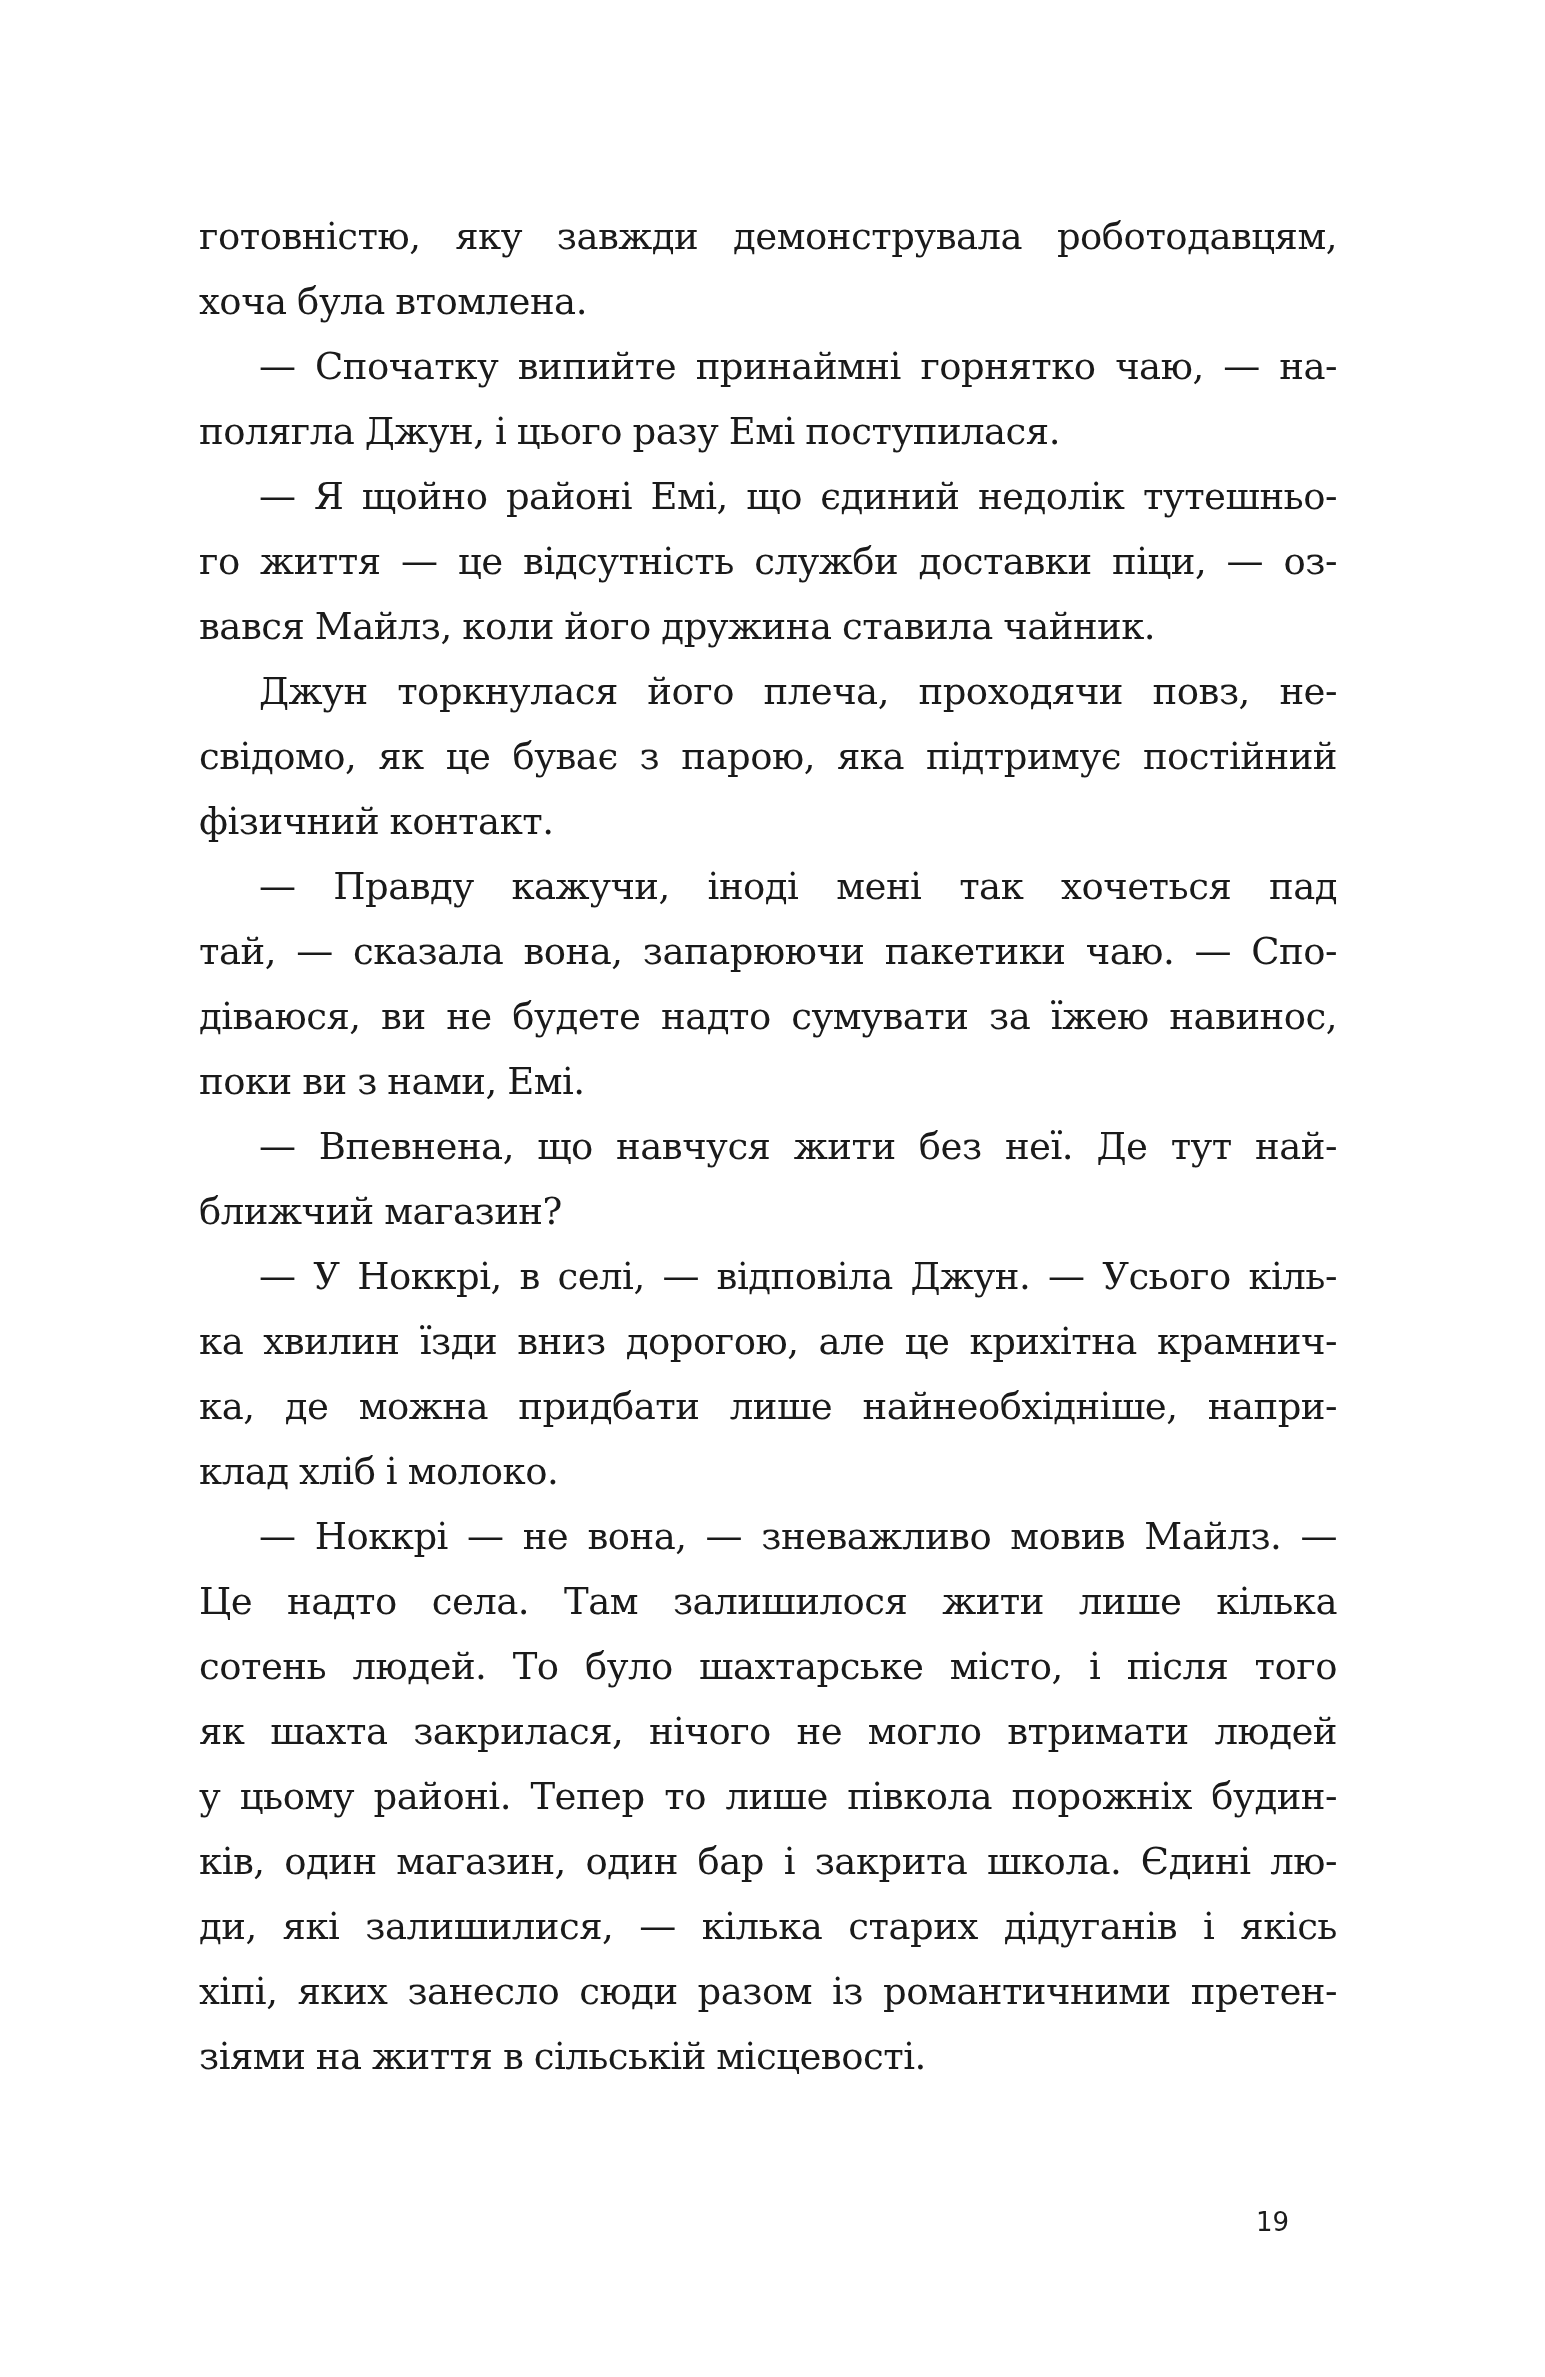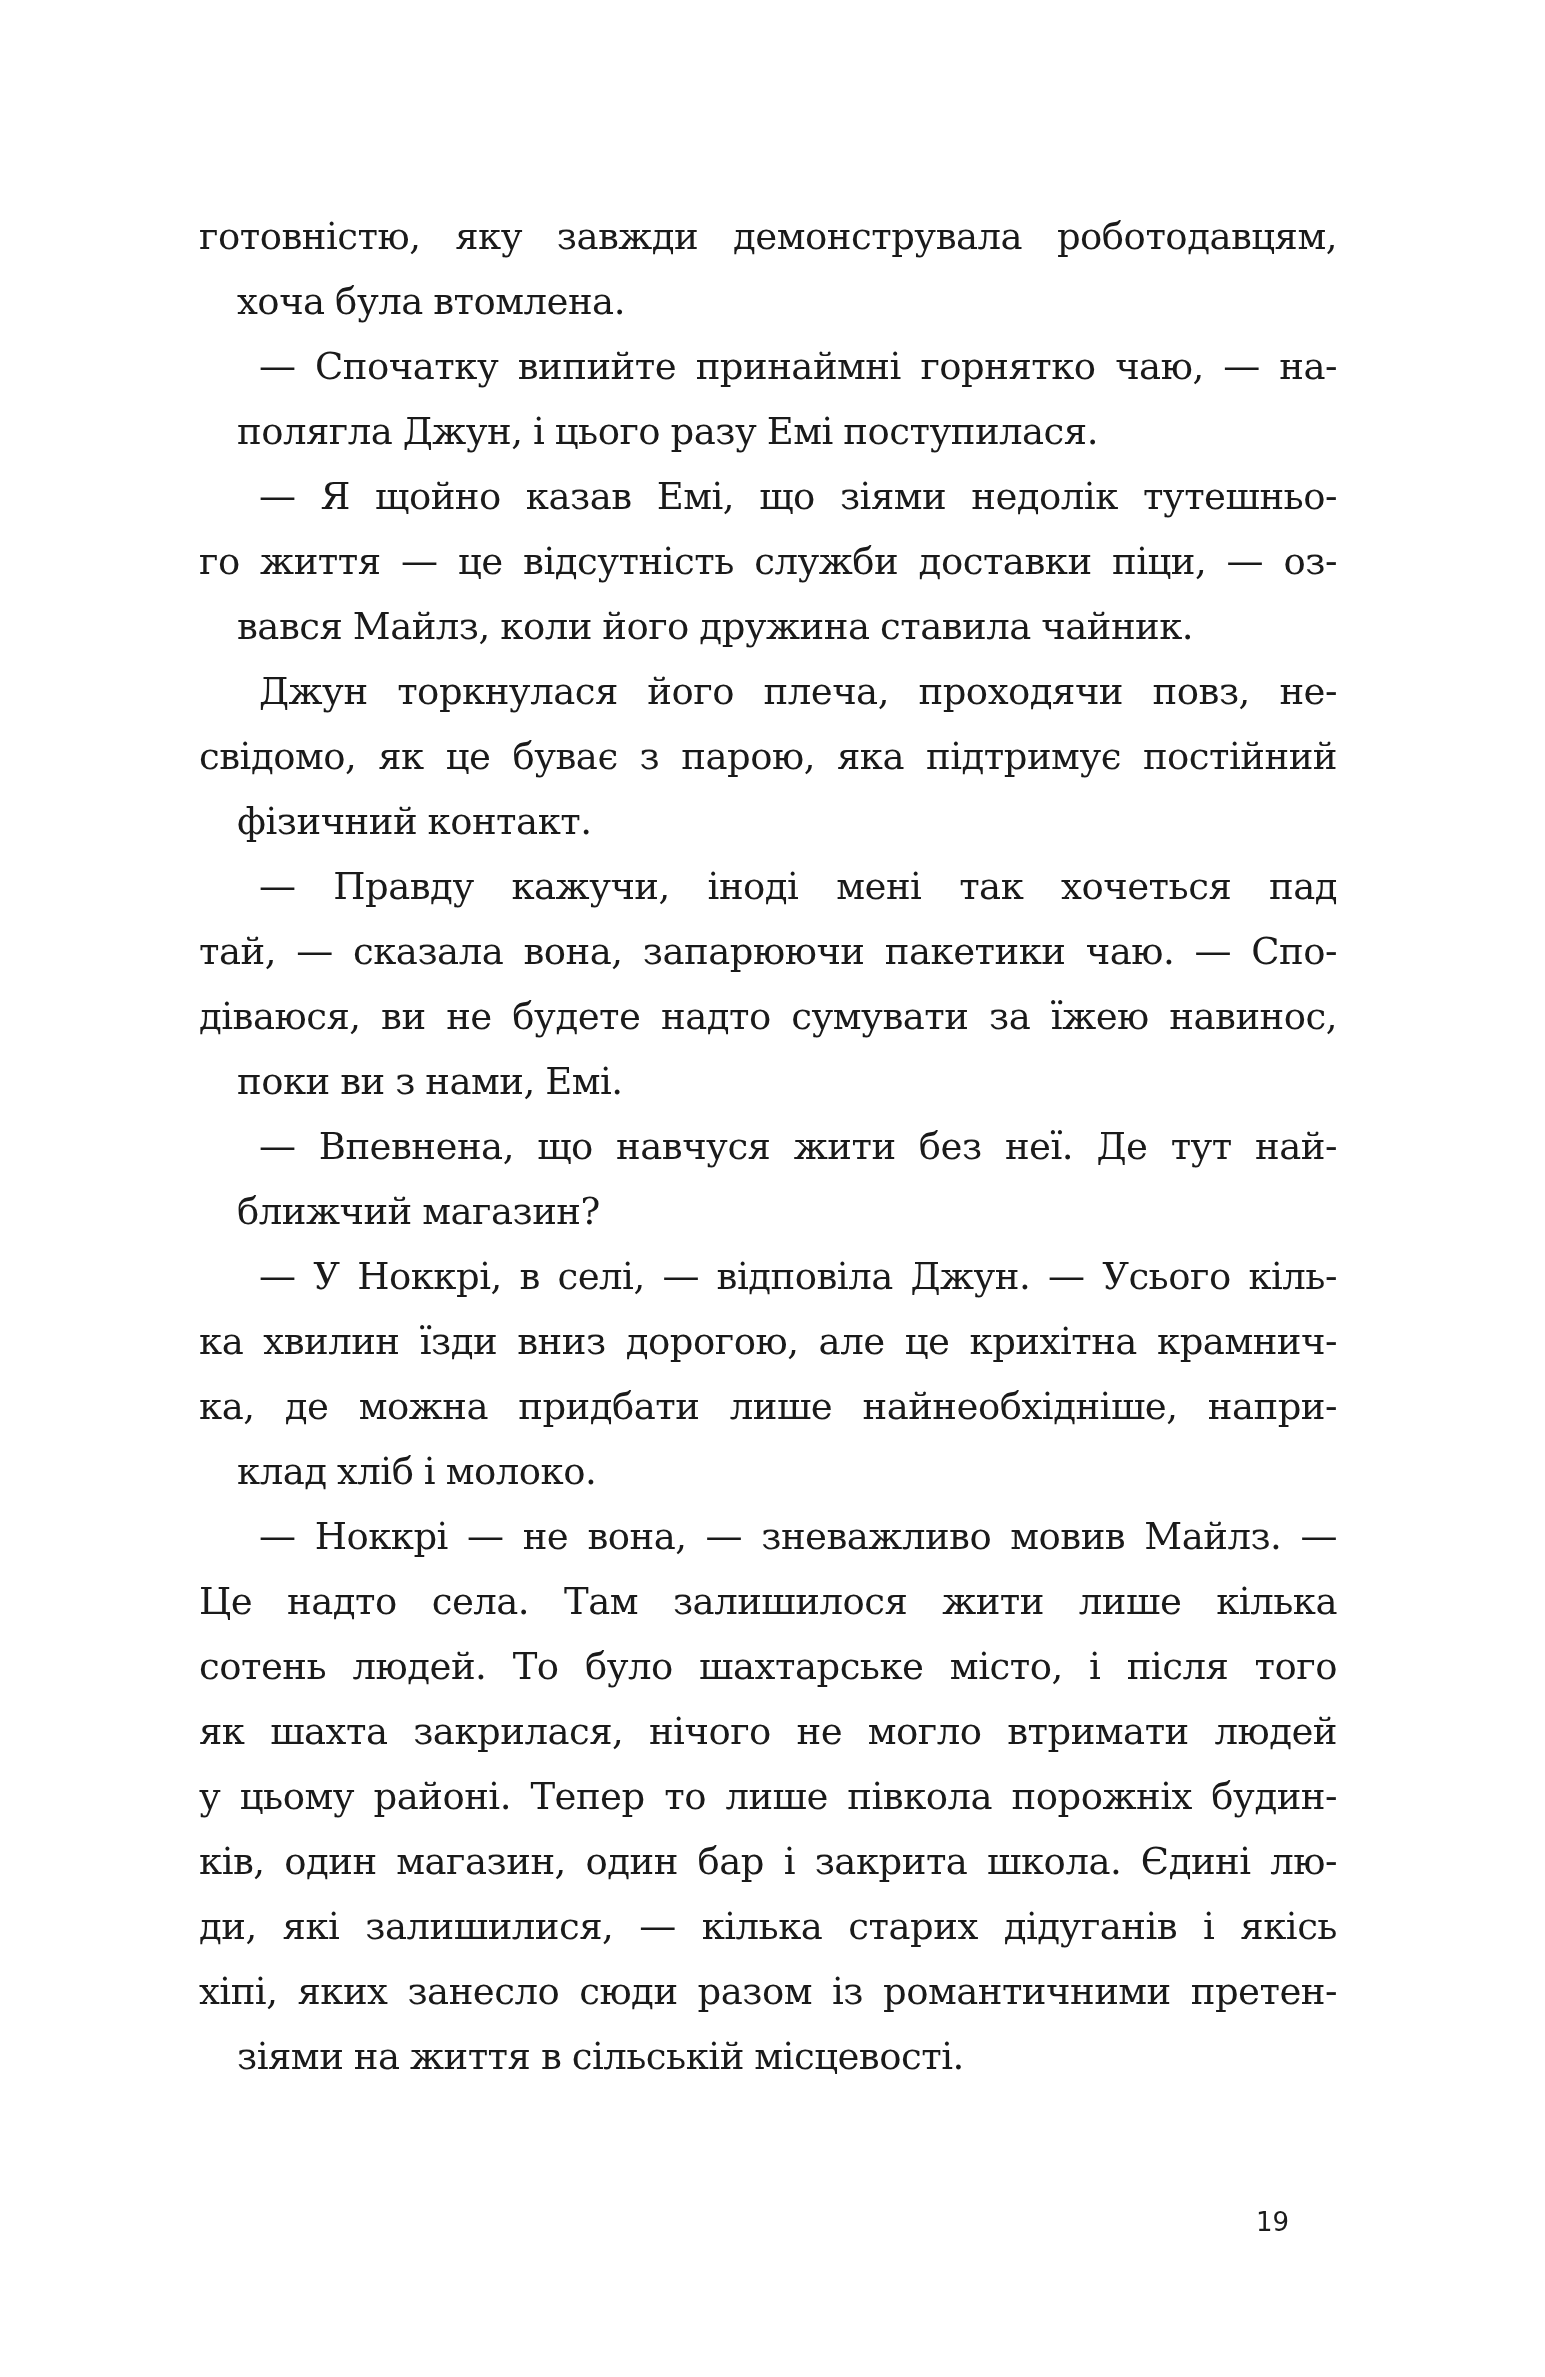--- a/index.html
+++ b/index.html
@@ -40,21 +40,20 @@
       -moz-text-align-last: justify;
       letter-spacing: -0.5px;
       word-spacing: -0.8px;
     }
     .line.indent {
       padding-left: 60px;
     }
     .line.last {
       text-align: left;
       text-align-last: left;
-      margin-left: 38px;
       -moz-text-align-last: left;
     }
     .page-number {
       position: absolute;
       left: 1256px;
       width: 81px;
       top: 2206px;
       font-family: "DejaVu Sans", "Liberation Sans", sans-serif;
       font-size: 26px;
       line-height: 32px;
@@ -71,21 +70,21 @@
       <span class="line">готовністю, яку завжди демонструвала роботодавцям,</span>
       <span class="line last">хоча була втомлена.</span>
     </div>
 
     <div>
       <span class="line indent">— Спочатку випийте принаймні горнятко чаю, — на-</span>
       <span class="line last">полягла Джун, і цього разу Емі поступилася.</span>
     </div>
 
     <div>
-      <span class="line indent">— Я щойно казав Емі, що зіями недолік тутешньо-</span>
+      <span class="line indent">— Я щойно районі Емі, що єдиний недолік тутешньо-</span>
       <span class="line">го життя — це відсутність служби доставки піци, — оз-</span>
       <span class="line last">вався Майлз, коли його дружина ставила чайник.</span>
     </div>
 
     <div>
       <span class="line indent">Джун торкнулася його плеча, проходячи повз, не-</span>
       <span class="line">свідомо, як це буває з парою, яка підтримує постійний</span>
       <span class="line last">фізичний контакт.</span>
     </div>
 

